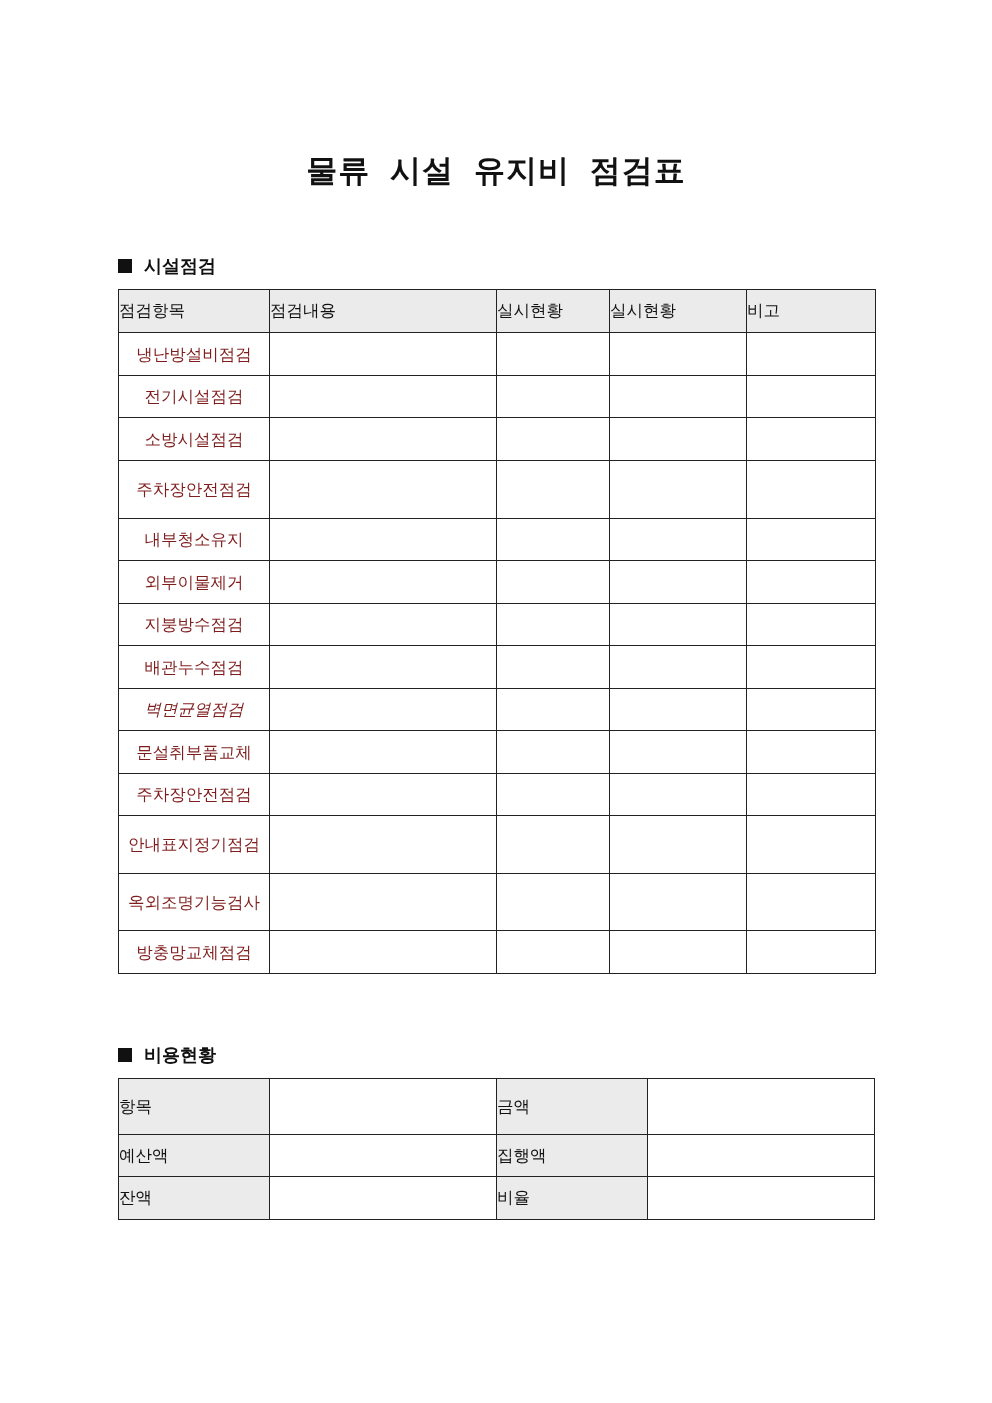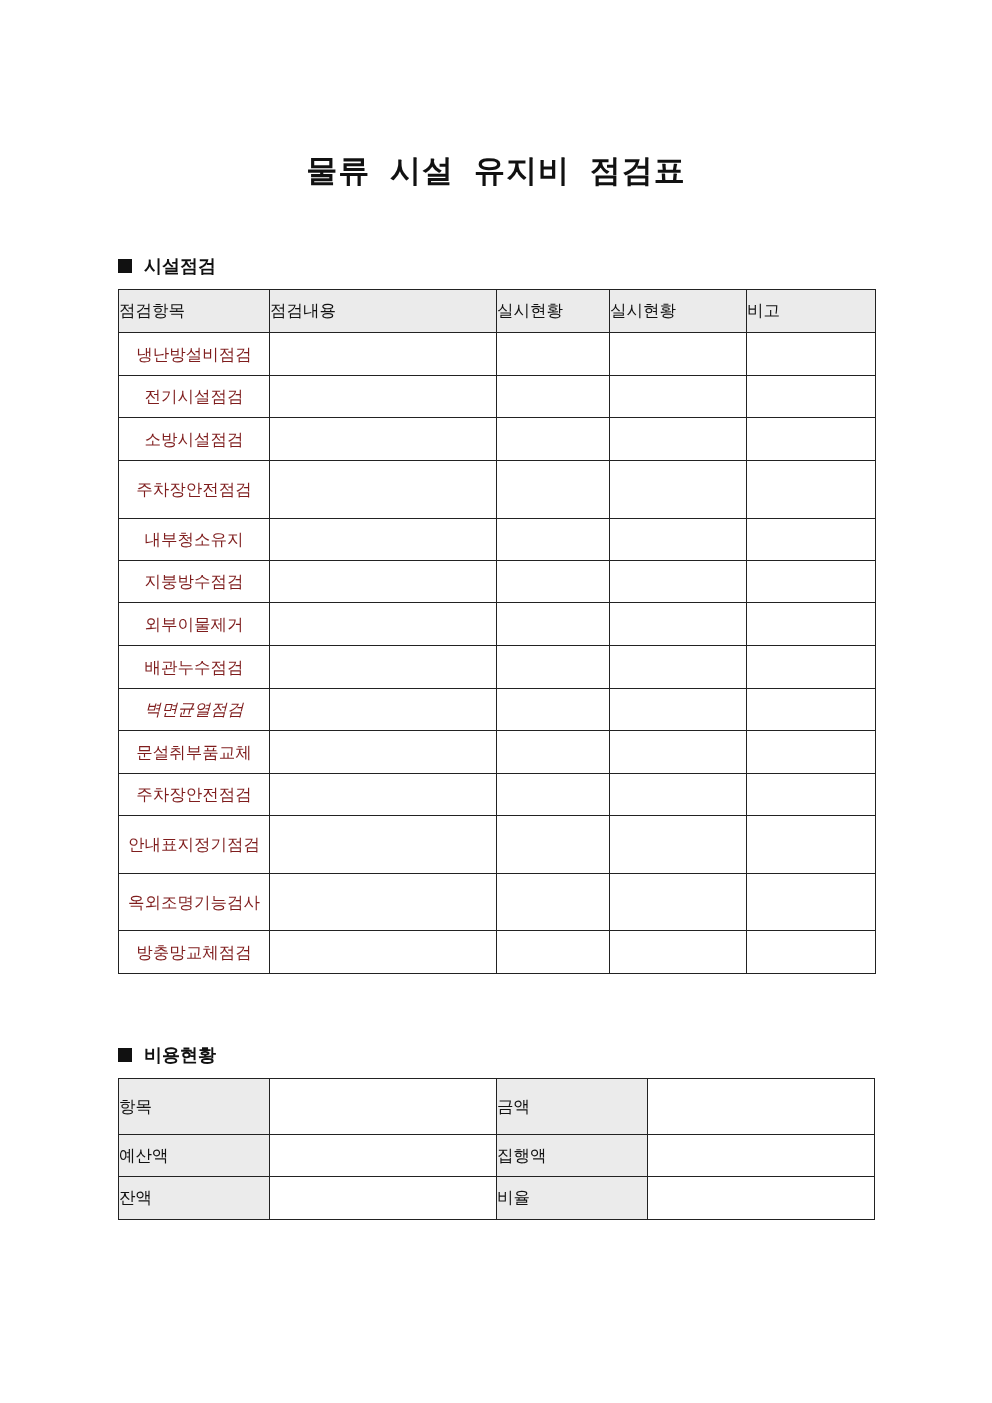--- a/index.html
+++ b/index.html
@@ -68,29 +68,29 @@
         <td></td>
         <td></td>
       </tr>
       <tr style="height: 42px;">
         <td class="item">내부청소유지</td>
         <td></td>
         <td></td>
         <td></td>
         <td></td>
       </tr>
-      <tr style="height: 42px;">
-        <td class="item">지붕방수점검</td>
+      <tr style="height: 43px;">
+        <td class="item">외부이물제거</td>
         <td></td>
         <td></td>
         <td></td>
         <td></td>
       </tr>
-      <tr style="height: 43px;">
-        <td class="item">외부이물제거</td>
+      <tr style="height: 42px;">
+        <td class="item">지붕방수점검</td>
         <td></td>
         <td></td>
         <td></td>
         <td></td>
       </tr>
       <tr style="height: 43px;">
         <td class="item">배관누수점검</td>
         <td></td>
         <td></td>
         <td></td>

